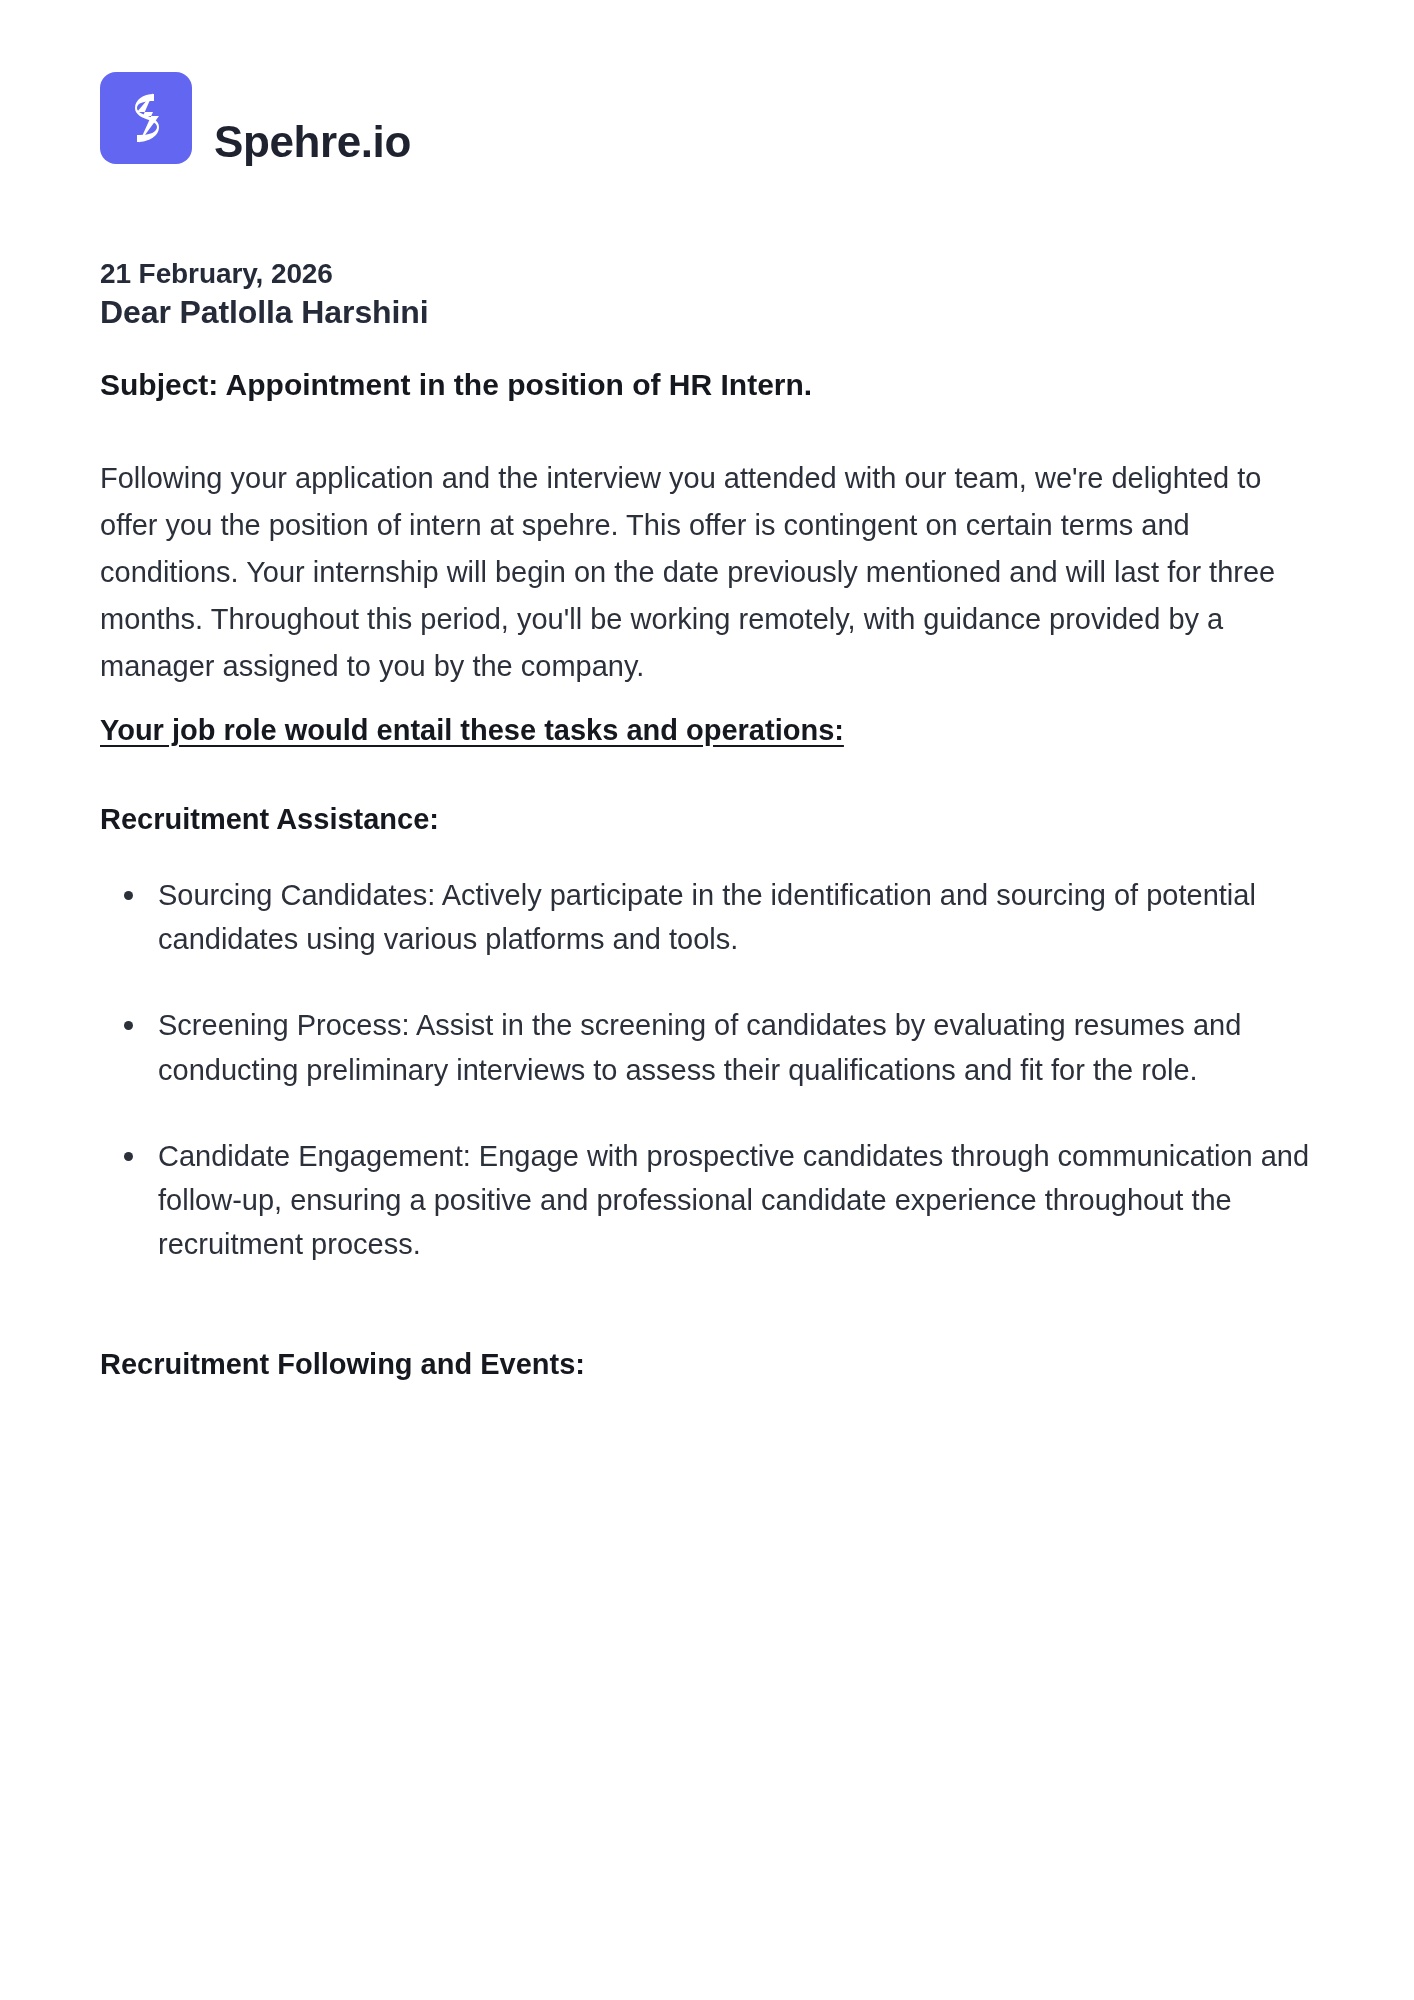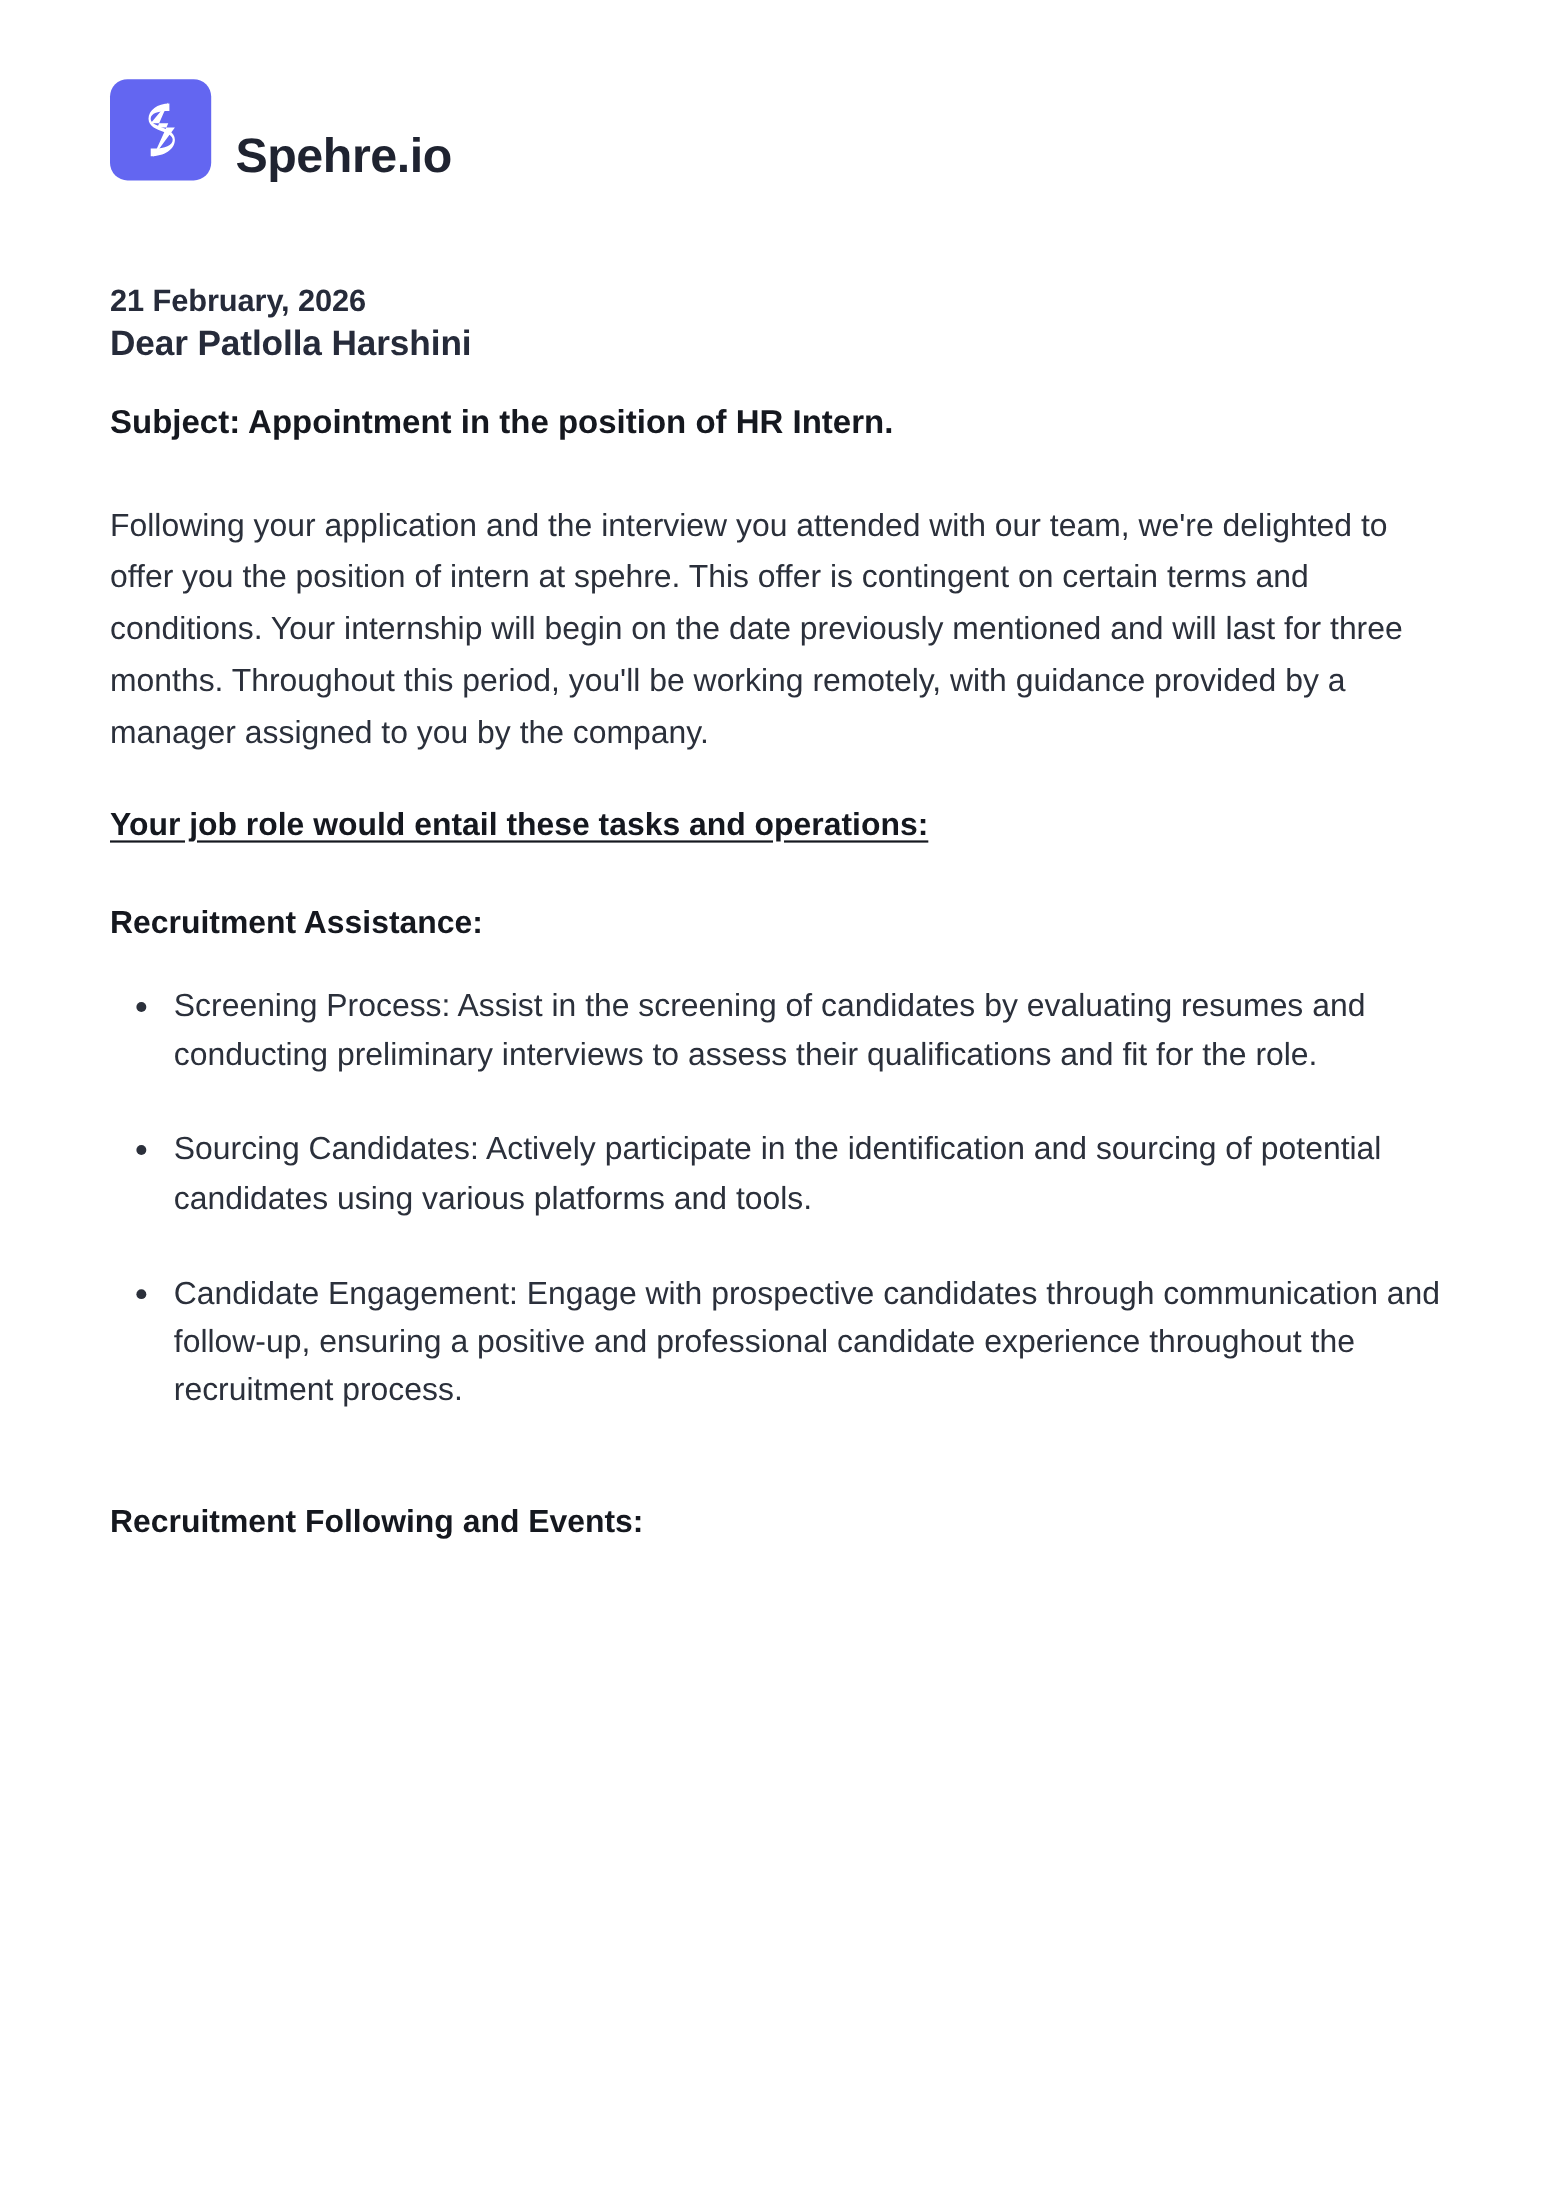--- a/index.html
+++ b/index.html
@@ -72,21 +72,21 @@
     font-weight: 700;
     color: #15181f;
     line-height: 1.35;
     margin-bottom: 50px;
   }
   .para {
     font-size: 29px;
     font-weight: 400;
     color: #2b303b;
     line-height: 1.62;
-    margin: 0 0 40px 0;
+    margin: 0 0 20px 0;
   }
   .section-underline {
     font-size: 29px;
     font-weight: 700;
     color: #15181f;
     text-decoration: underline;
     text-underline-offset: 5px;
     margin: 0 0 48px 0;
     line-height: 1.4;
   }
@@ -146,22 +146,22 @@
 
     <div class="subject">Subject: Appointment in the position of HR Intern.</div>
 
     <p class="para">Following your application and the interview you attended with our team, we're delighted to offer you the position of intern at spehre. This offer is contingent on certain terms and conditions. Your internship will begin on the date previously mentioned and will last for three months. Throughout this period, you'll be working remotely, with guidance provided by a manager assigned to you by the company.</p>
 
     <p class="section-underline">Your job role would entail these tasks and operations:</p>
 
     <h3 class="section-heading">Recruitment Assistance:</h3>
 
     <ul class="bullets">
+      <li>Sourcing Candidates: Actively participate in the identification and sourcing of potential candidates using various platforms and tools.</li>
       <li>Screening Process: Assist in the screening of candidates by evaluating resumes and conducting preliminary interviews to assess their qualifications and fit for the role.</li>
-      <li>Sourcing Candidates: Actively participate in the identification and sourcing of potential candidates using various platforms and tools.</li>
       <li>Candidate Engagement: Engage with prospective candidates through communication and follow-up, ensuring a positive and professional candidate experience throughout the recruitment process.</li>
     </ul>
 
     <div class="gap-after-list"></div>
 
     <h3 class="section-heading">Recruitment Following and Events:</h3>
 
   </div>
 </div>
 

